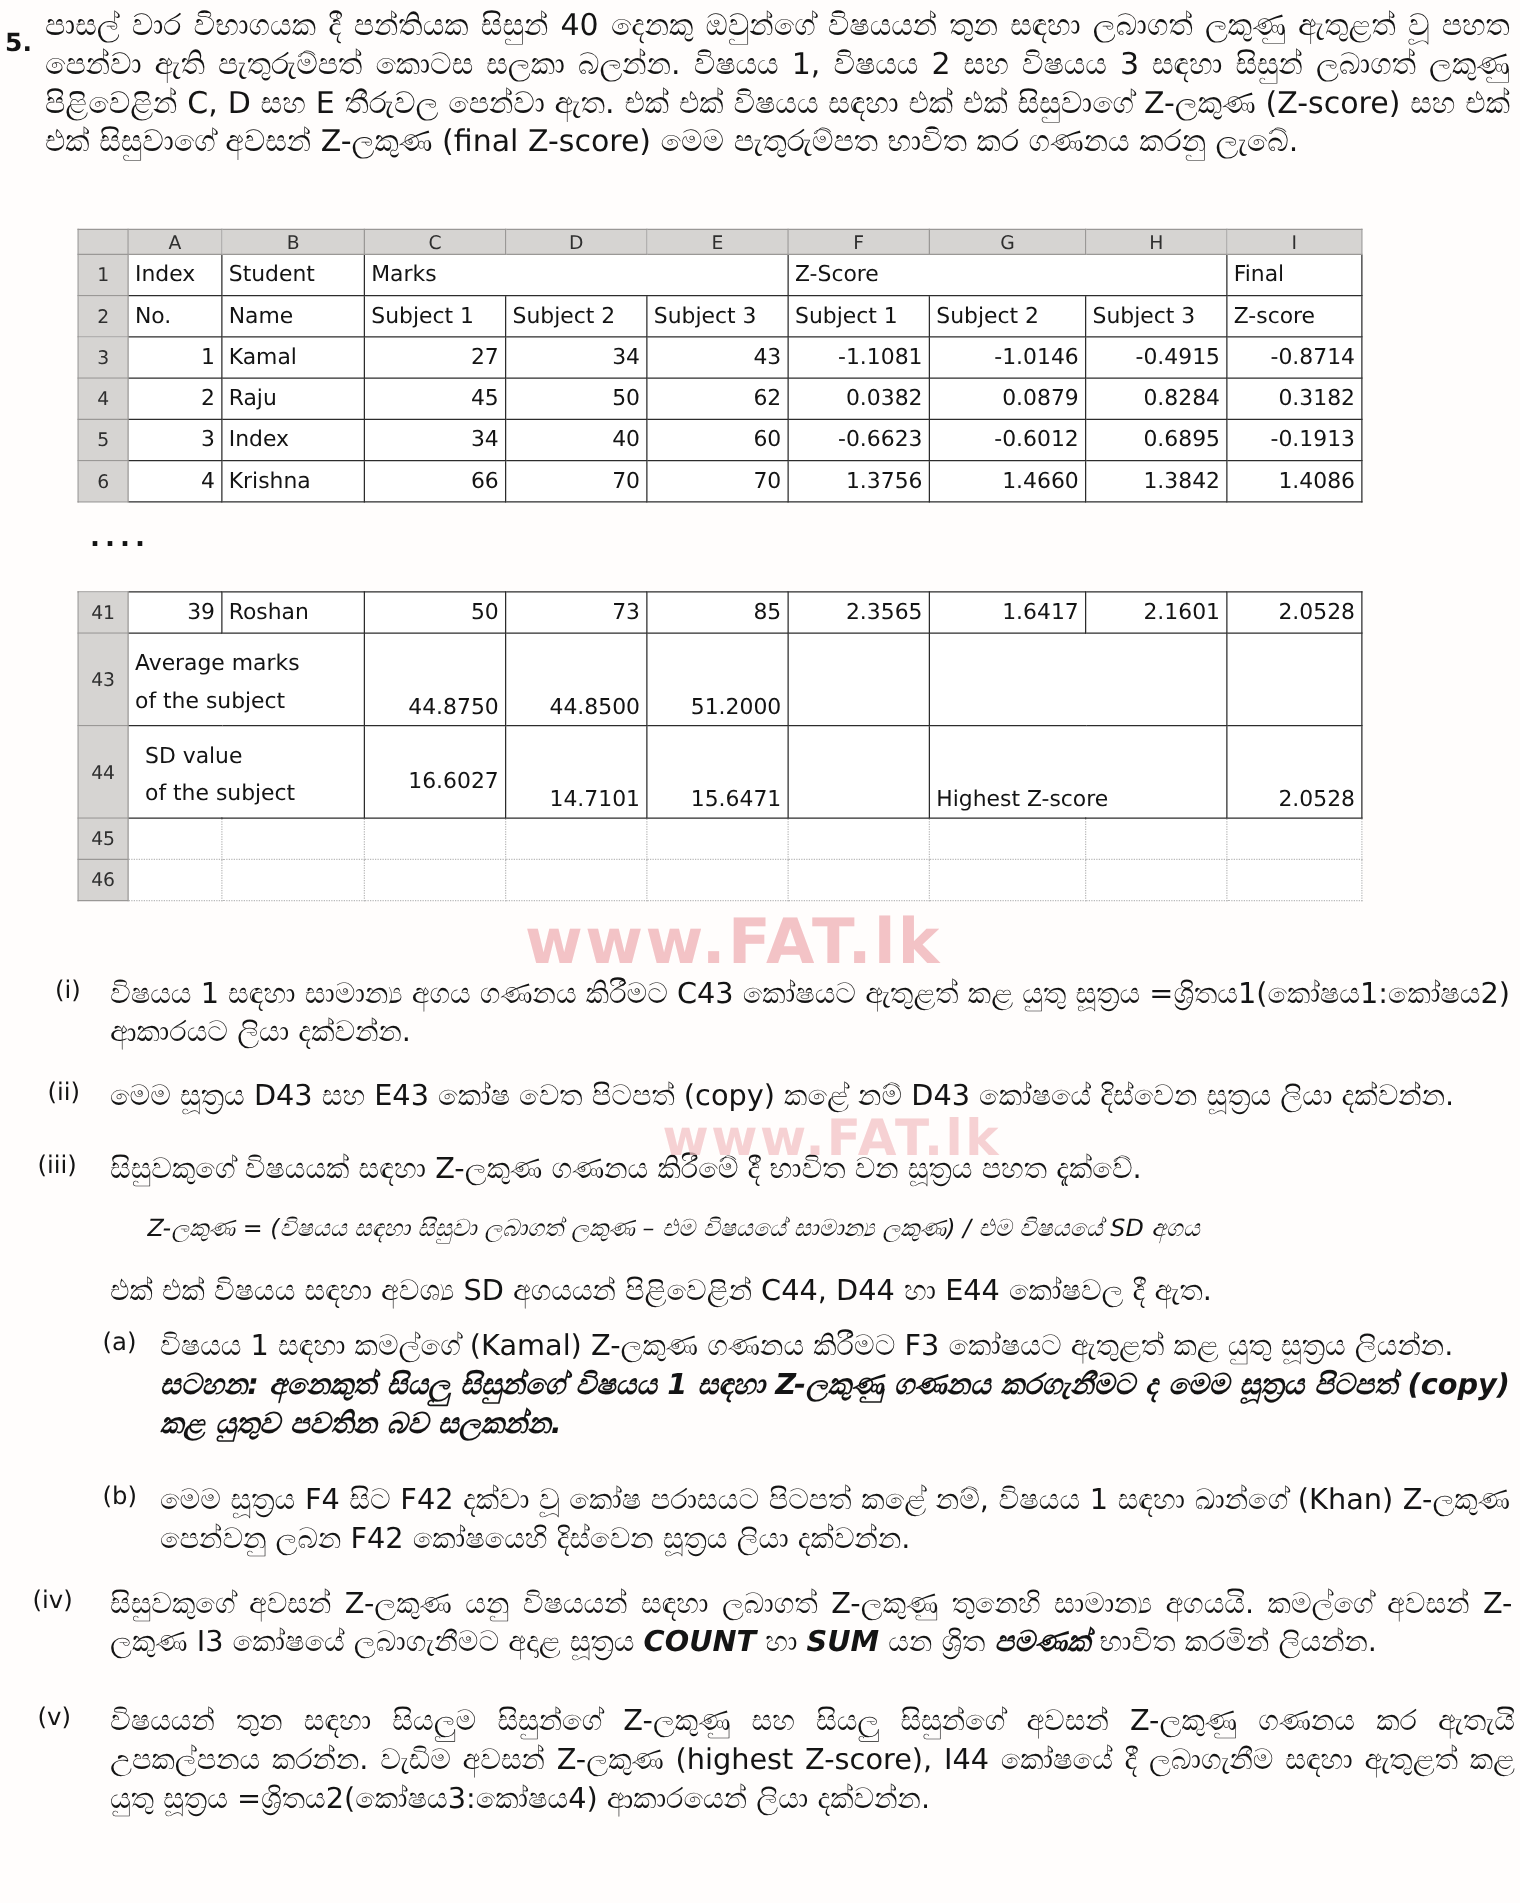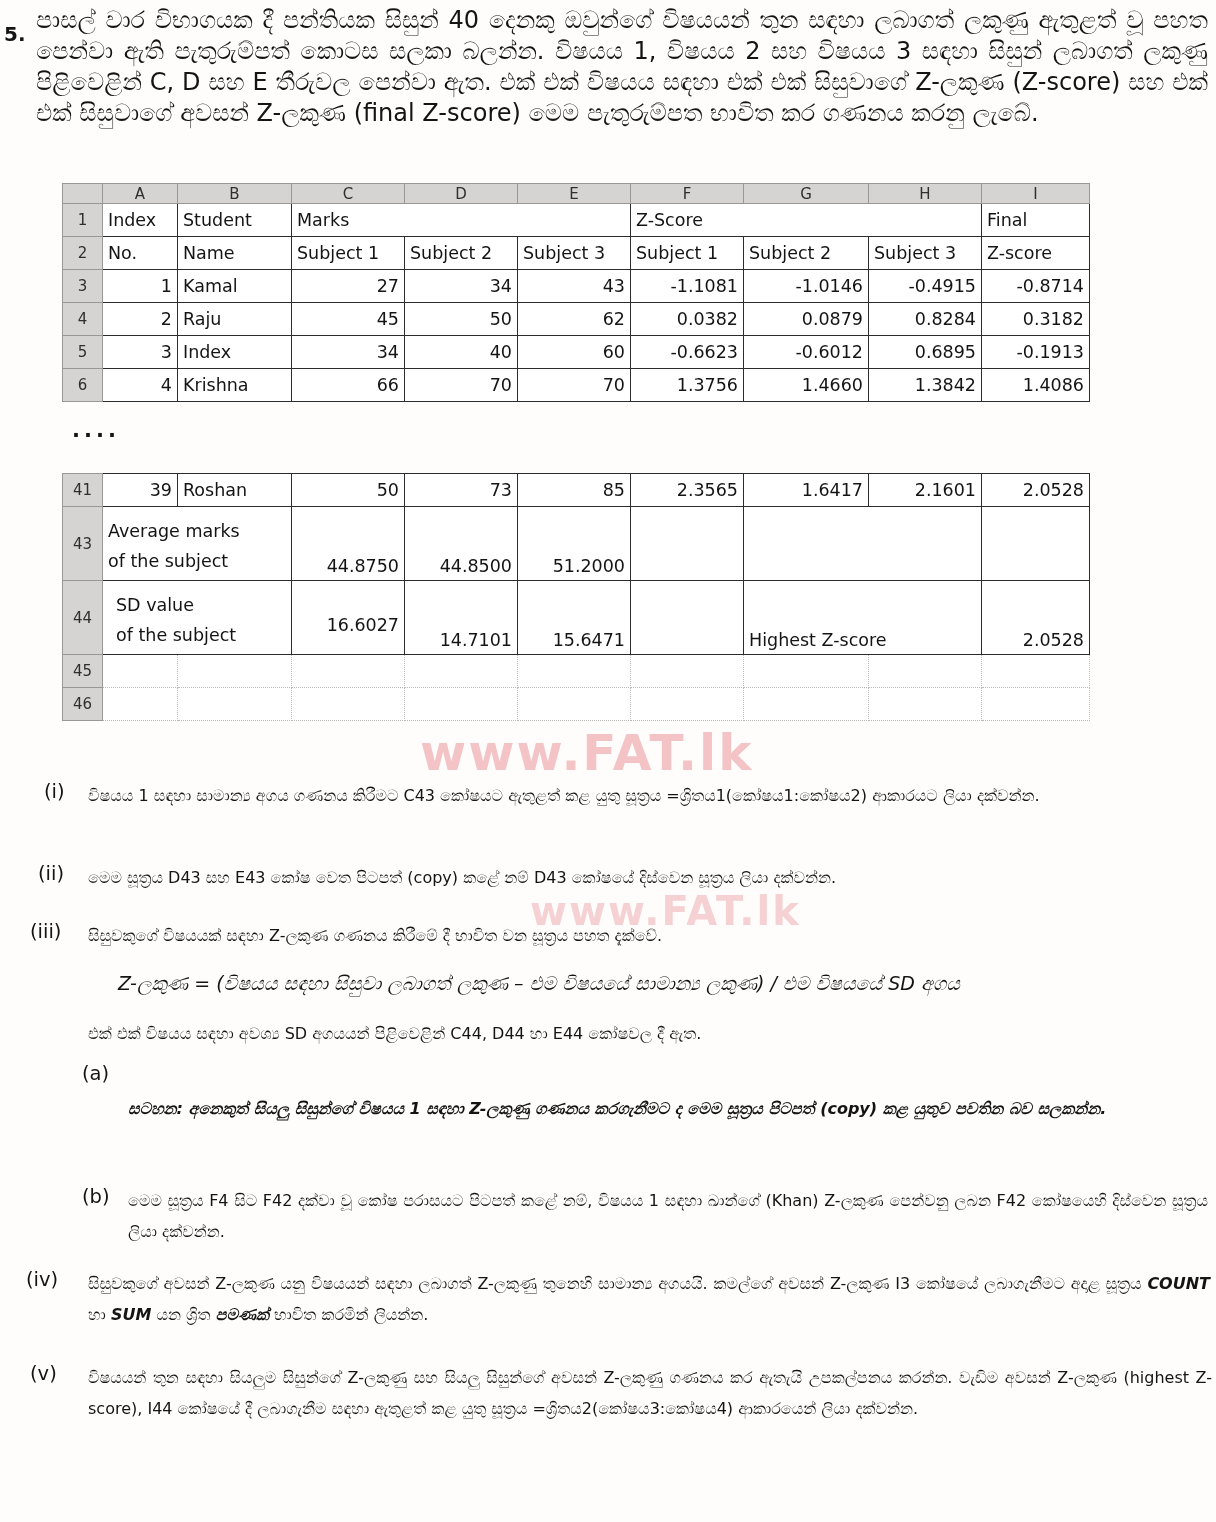--- a/index.html
+++ b/index.html
@@ -91,21 +91,21 @@
   .w-g{width:125px;}
   .w-h{width:113px;}
   .w-i{width:108px;}
 
   .dots{
     position:absolute;left:72px;top:418px;
     font-size:21px;font-weight:bold;letter-spacing:4px;
   }
 
   
-  .qitem{position:absolute;font-size:16px;line-height:31px;}
+  .qitem{position:absolute;font-size:23px;line-height:31px;}
   .qlabel{position:absolute;font-size:19.5px;}
   .qbody{position:absolute;text-align:justify;}
   .bold{font-weight:bold;font-style:italic;}
   .ital{font-style:italic;}
 </style>
 </head>
 <body>
 
 <div class="page">
 
@@ -314,20 +314,23 @@
   <div class="qbody qitem" style="left:88px;top:862px;width:1124px;">මෙම සූත්‍රය D43 සහ E43 කෝෂ වෙත පිටපත් (copy) කළේ නම් D43 කෝෂයේ දිස්වෙන සූත්‍රය ලියා දක්වන්න.</div>
 
   <div class="qlabel" style="left:30px;top:920px;">(iii)</div>
   <div class="qbody qitem" style="left:88px;top:920px;width:1120px;">සිසුවකුගේ විෂයයක් සඳහා Z-ලකුණ ගණනය කිරීමේ දී භාවිත වන සූත්‍රය පහත දැක්වේ.</div>
 
   <div class="qbody qitem ital" style="left:118px;top:968px;width:1090px;font-size:19px;">Z-ලකුණ = (විෂයය සඳහා සිසුවා ලබාගත් ලකුණ – එම විෂයයේ සාමාන්‍ය ලකුණ) / එම විෂයයේ SD අගය</div>
 
   <div class="qbody qitem" style="left:88px;top:1018px;width:1120px;">එක් එක් විෂයය සඳහා අවශ්‍ය SD අගයයන් පිළිවෙළින් C44, D44 හා E44 කෝෂවල දී ඇත.</div>
 
   <div class="qlabel" style="left:82px;top:1062px;">(a)</div>
+  <div class="qbody qitem" style="left:128px;top:1062px;width:1080px;">
+    <span>විෂයය 1 සඳහා කමල්ගේ (Kamal) Z-ලකුණ ගණනය කිරීමට F3 කෝෂයට ඇතුළත් කළ යුතු සූත්‍රය ලියන්න.</span>
+  </div>
   <div class="qbody qitem bold" style="left:128px;top:1093px;width:1080px;">
     <span>සටහන: අනෙකුත් සියලු සිසුන්ගේ විෂයය 1 සඳහා Z-ලකුණු ගණනය කරගැනීමට ද මෙම සූත්‍රය පිටපත් (copy) කළ</span>
     <span>යුතුව පවතින බව සලකන්න.</span>
   </div>
 
   <div class="qlabel" style="left:82px;top:1185px;">(b)</div>
   <div class="qbody qitem" style="left:128px;top:1185px;width:1080px;">
     <span>මෙම සූත්‍රය F4 සිට F42 දක්වා වූ කෝෂ පරාසයට පිටපත් කළේ නම්, විෂයය 1 සඳහා ඛාන්ගේ (Khan)</span>
     <span>Z-ලකුණ පෙන්වනු ලබන F42 කෝෂයෙහි දිස්වෙන සූත්‍රය ලියා දක්වන්න.</span>
   </div>

